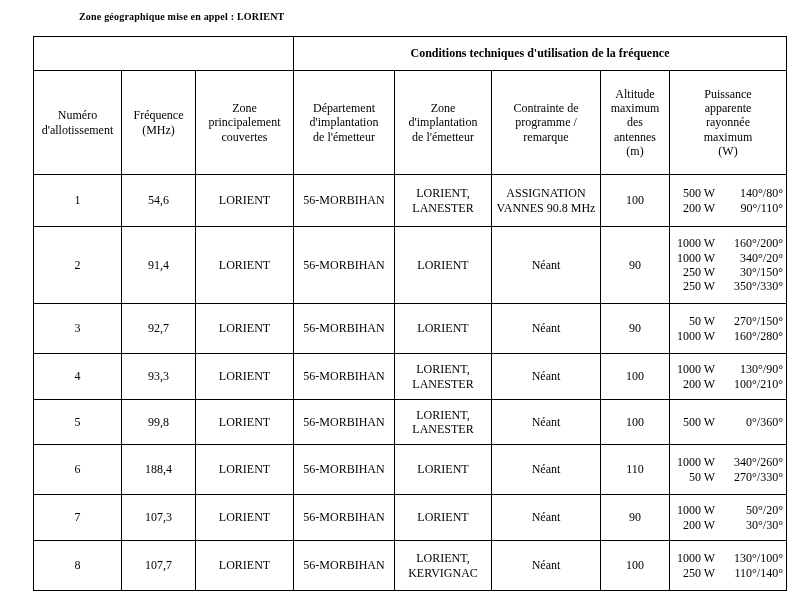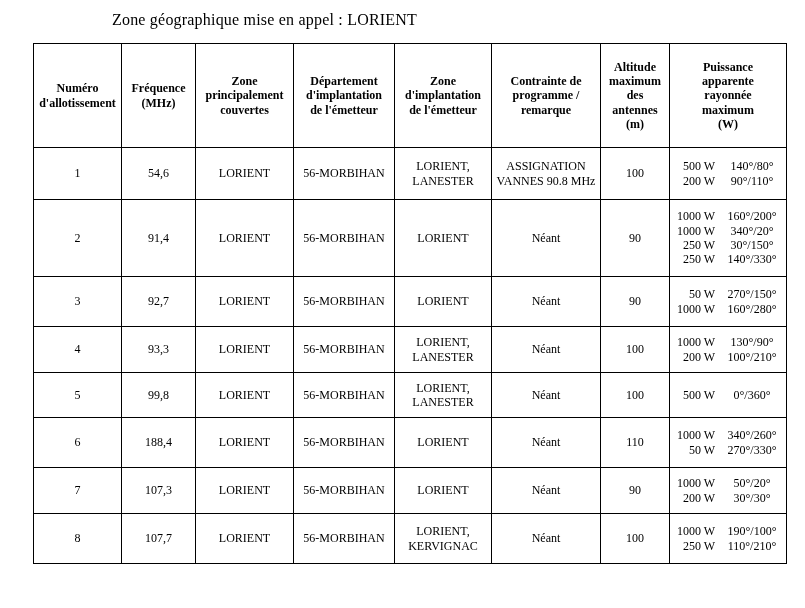--- a/index.html
+++ b/index.html
@@ -8,23 +8,23 @@
     background: #ffffff;
     color: #000000;
     font-family: "Liberation Serif", serif;
   }
   body {
     width: 805px;
     height: 608px;
     overflow: hidden;
   }
   .page-title {
-    font-weight: normal;
-    font-size: 16px;
-    margin: 11px 0 14px 112px;
+    font-weight: bold;
+    font-size: 10px;
+    margin: 11px 0 14px 79px;
     letter-spacing: 0.2px;
   }
   table.allot {
     border-collapse: collapse;
     margin-left: 33px;
     table-layout: fixed;
   }
   table.allot th,
   table.allot td {
     border: 1px solid #000;
@@ -40,21 +40,21 @@
     border: none;
     background: #ffffff;
   }
   td.conditions {
     font-weight: bold;
     font-size: 12.5px;
     height: 25px;
     white-space: normal;
   }
   tr.header-row th {
-    font-weight: bold;
+    font-weight: normal;
     height: 95px;
   }
   tbody tr:nth-child(1) { height: 52px; }
   tbody tr:nth-child(2) { height: 77px; }
   tbody tr:nth-child(3) { height: 50px; }
   tbody tr:nth-child(4) { height: 46px; }
   tbody tr:nth-child(5) { height: 45px; }
   tbody tr:nth-child(6) { height: 50px; }
   tbody tr:nth-child(7) { height: 46px; }
   tbody tr:nth-child(8) { height: 50px; }
@@ -63,40 +63,44 @@
     justify-content: center;
     gap: 6px;
     white-space: nowrap;
   }
   .pw .p {
     flex: 0 0 42px;
     text-align: right;
   }
   .pw .a {
     flex: 0 0 62px;
-    text-align: center;
+    text-align: right;
   }
 </style>
 </head>
 <body>
 
 <div class="page-title">Zone géographique mise en appel : LORIENT</div>
 
 <table class="allot">
   <colgroup>
     <col style="width:88px">
     <col style="width:74px">
     <col style="width:98px">
     <col style="width:101px">
     <col style="width:97px">
     <col style="width:109px">
     <col style="width:69px">
     <col style="width:113px">
   </colgroup>
   <thead>
+    <tr>
+      <td class="spacer" colspan="3"></td>
+      <td class="conditions" colspan="5">Conditions techniques d'utilisation de la fréquence</td>
+    </tr>
     <tr class="header-row">
       <th>Numéro
 d'allotissement</th>
       <th>Fréquence
 (MHz)</th>
       <th>Zone
 principalement
 couvertes</th>
       <th>Département
 d'implantation
@@ -150,21 +154,21 @@
             <span class="p">1000 W</span>
             <span class="a">160°/200°</span>
           </div><div class="pw">
             <span class="p">1000 W</span>
             <span class="a">340°/20°</span>
           </div><div class="pw">
             <span class="p">250 W</span>
             <span class="a">30°/150°</span>
           </div><div class="pw">
             <span class="p">250 W</span>
-            <span class="a">140°/330°</span>
+            <span class="a">350°/330°</span>
           </div></td>
       </tr>
       <tr>
         <td>3</td>
         <td>92,7</td>
         <td>LORIENT</td>
         <td>56-MORBIHAN</td>
         <td>LORIENT</td>
         <td>Néant</td>
         <td>90</td>
@@ -243,20 +247,20 @@
         <td>8</td>
         <td>107,7</td>
         <td>LORIENT</td>
         <td>56-MORBIHAN</td>
         <td>LORIENT,
 KERVIGNAC</td>
         <td>Néant</td>
         <td>100</td>
         <td><div class="pw">
             <span class="p">1000 W</span>
-            <span class="a">190°/100°</span>
+            <span class="a">130°/100°</span>
           </div><div class="pw">
             <span class="p">250 W</span>
-            <span class="a">110°/210°</span>
+            <span class="a">110°/140°</span>
           </div></td>
       </tr>
     </tbody>
 </table>
 
 </body></html>

